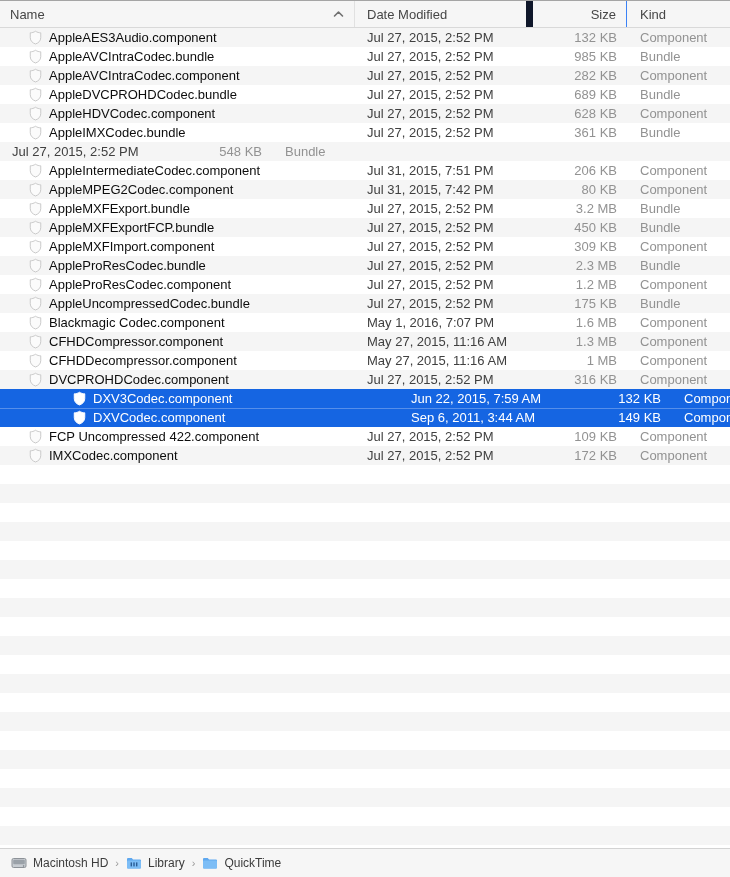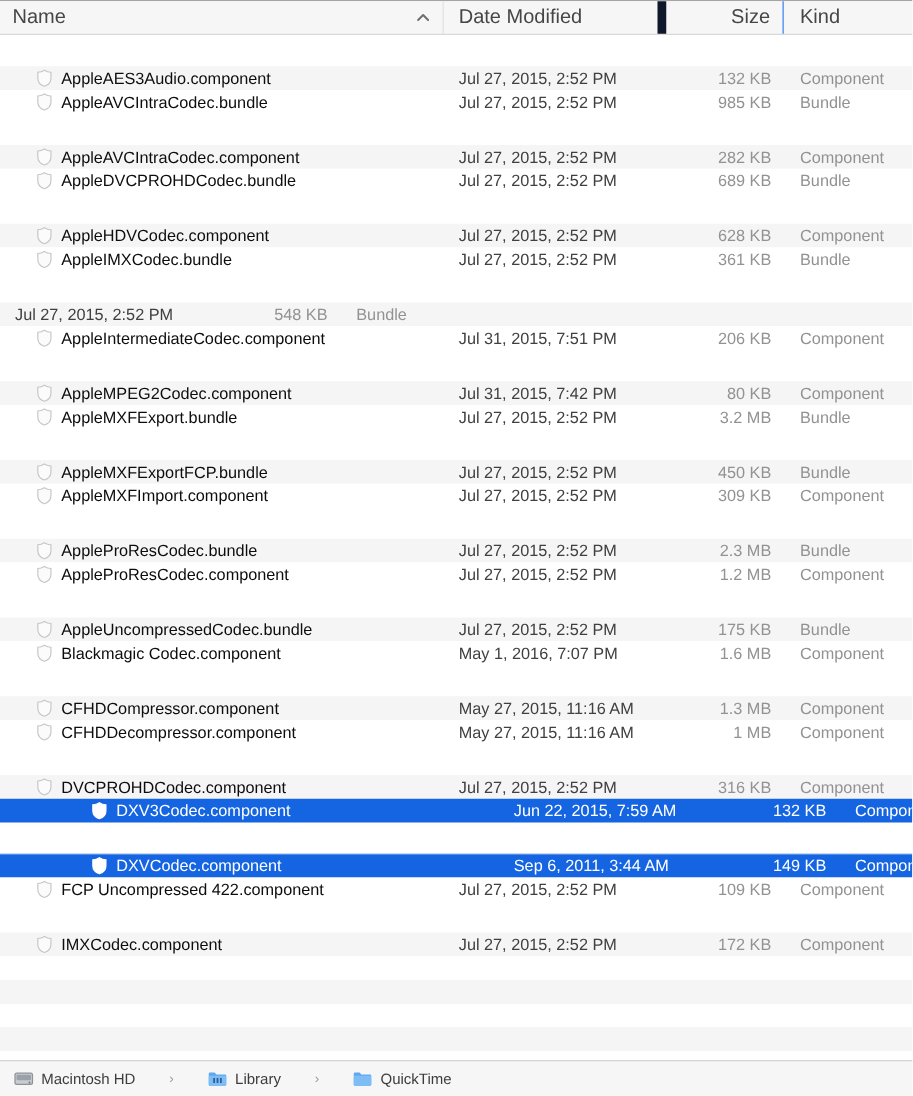--- a/index.html
+++ b/index.html
@@ -14,39 +14,39 @@
     border-top: 1px solid #a5a5a5;
     background: #ffffff;
   }
 
   
   .list-header {
     height: 27px; flex: 0 0 27px;
     display: flex; align-items: center;
     background: #f6f6f6;
     border-bottom: 1px solid #d9d9d9;
-    font-size: 16px; color: #464646;
+    font-size: 13px; color: #464646;
   }
   .hcol { height: 100%; display: flex; align-items: center; }
   .hcol-name { width: 355px; padding-left: 10px; border-right: 1px solid #e1e1e1; }
   .hcol-date { width: 178px; padding-left: 12px; border-right: 7px solid #0f172a; }
   .hcol-size { width: 94px; justify-content: flex-end; padding-right: 10px; border-right: 1px solid #3b82f6; }
   .hcol-kind { flex: 1; padding-left: 13px; }
   .sort-caret { margin-left: auto; margin-right: 10px; display: flex; align-items: center; }
 
   
   .file-list { flex: 1 1 auto; display: flex; flex-direction: column; overflow: hidden; }
   .row {
     height: 19px; flex: 0 0 19px;
     display: flex; align-items: center;
     font-size: 13px;
     background: #ffffff;
     cursor: default;
   }
-  .row.striped { background: #f5f5f5; margin-top: 25px; }
+  .row.striped { background: #f5f5f5; }
   .row.selected { background: #1565e2; padding-left: 44px; }
   .row.selected.after-selected { box-shadow: inset 0 1px 0 rgba(255,255,255,0.28); }
   .cell { display: flex; align-items: center; height: 100%; overflow: hidden; white-space: nowrap; }
   .cell-name { width: 355px; padding-left: 28px; color: #0d0d0d; }
   .cell-name .file-icon { flex: 0 0 15px; width: 15px; height: 15px; margin-right: 6px; }
   .cell-date { width: 178px; padding-left: 12px; color: #404040; }
   .cell-size { width: 94px; justify-content: flex-end; padding-right: 10px; color: #929292; }
   .cell-kind { flex: 1; padding-left: 13px; color: #929292; text-align: right; }
   .row.selected .cell-name,
   .row.selected .cell-date,
@@ -65,21 +65,20 @@
   }
 
   
   .path-bar {
     flex: 0 0 29px; height: 29px;
     display: flex; align-items: center;
     background: #f6f6f6;
     border-top: 1px solid #d3d3d3;
     font-size: 12px; color: #3c3c3c;
     padding-left: 11px;
-    gap: 20px;
   }
   .crumb { display: flex; align-items: center; }
   .crumb .crumb-icon { width: 16px; height: 16px; margin-right: 6px; display: inline-flex; }
   .crumb-sep { margin: 0 7px; color: #9a9a9a; font-size: 11px; display: inline-flex; }
 </style>
 </head>
 <body>
 
 <div class="window">
 

